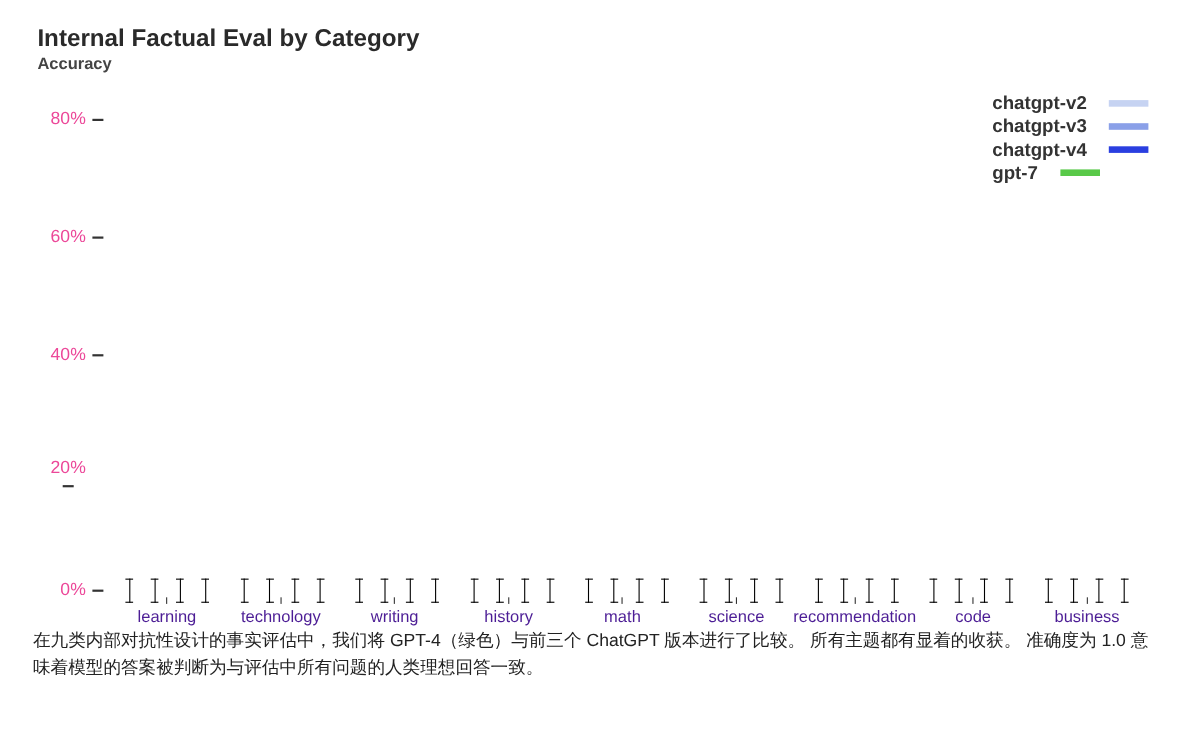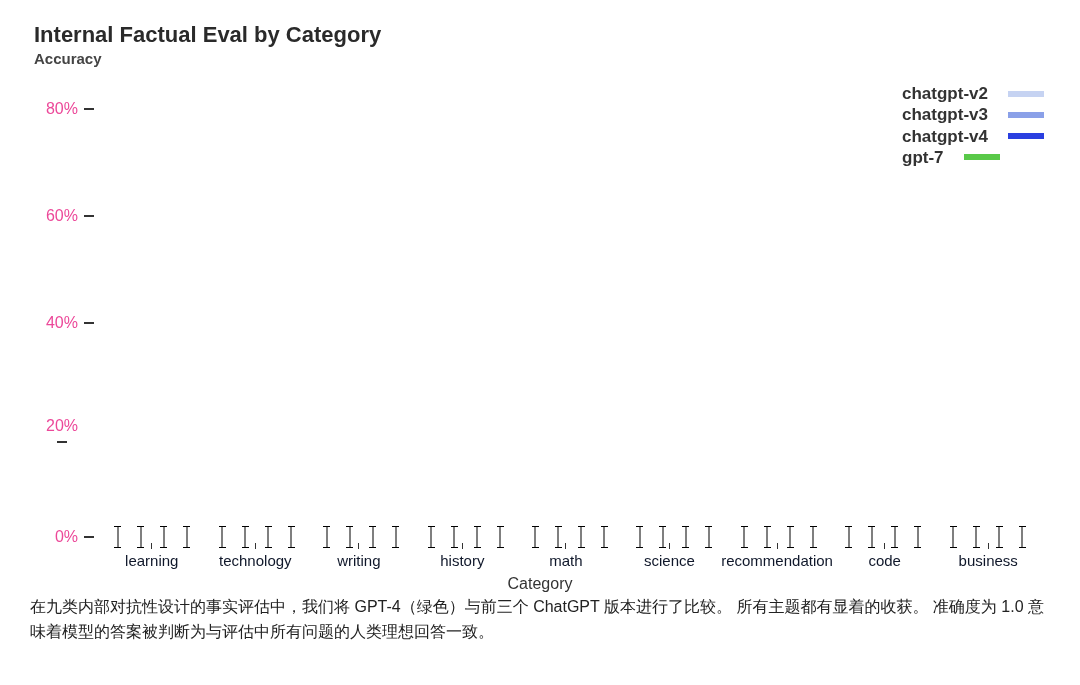--- a/index.html
+++ b/index.html
@@ -136,21 +136,21 @@
     margin-left: 64px;
     margin-right: 4px;
     padding: 6px 6px 0 6px;
   }
   .x-label-cell {
     flex: 1 1 0;
     display: flex;
     flex-direction: column;
     align-items: center;
     font-size: 15px;
-    color: #0f172a;
+    color: #4c1d95;
     text-align: right;
   }
   .x-tick-mark {
     width: 1px;
     height: 6px;
     background: #333;
     margin-bottom: 3px;
   }
   .x-axis-title {
     text-align: center;
@@ -377,16 +377,15 @@
       </div>
       <div class="x-label-cell">
         <div class="x-tick-mark"></div>
         <div>code</div>
       </div>
       <div class="x-label-cell">
         <div class="x-tick-mark"></div>
         <div>business</div>
       </div>
     </div>
-  <div class="x-axis-title">Category</div>
 </div>
 
 <p class="caption">在九类内部对抗性设计的事实评估中，我们将 GPT-4（绿色）与前三个 ChatGPT 版本进行了比较。 所有主题都有显着的收获。 准确度为 1.0 意味着模型的答案被判断为与评估中所有问题的人类理想回答一致。</p>
 
 </body></html>

